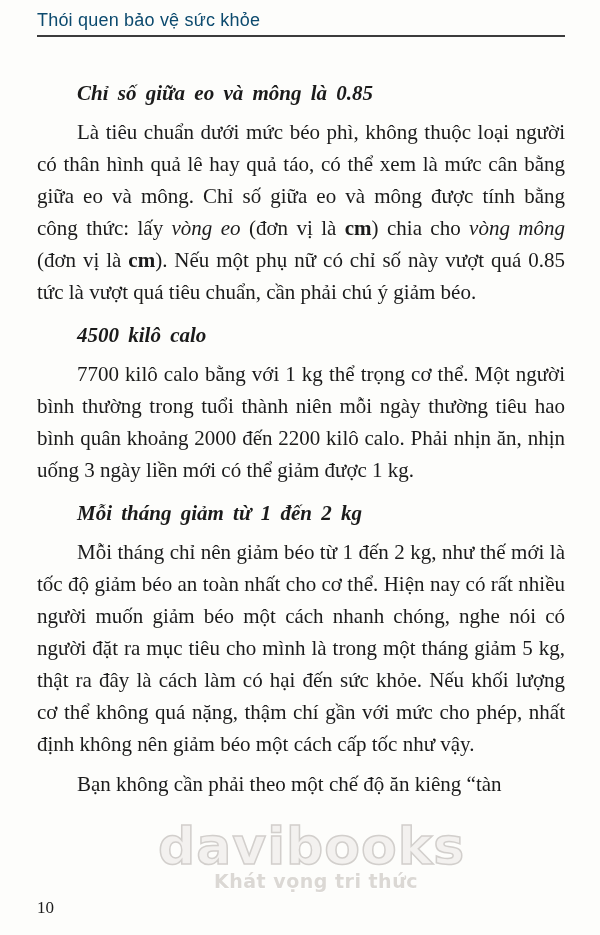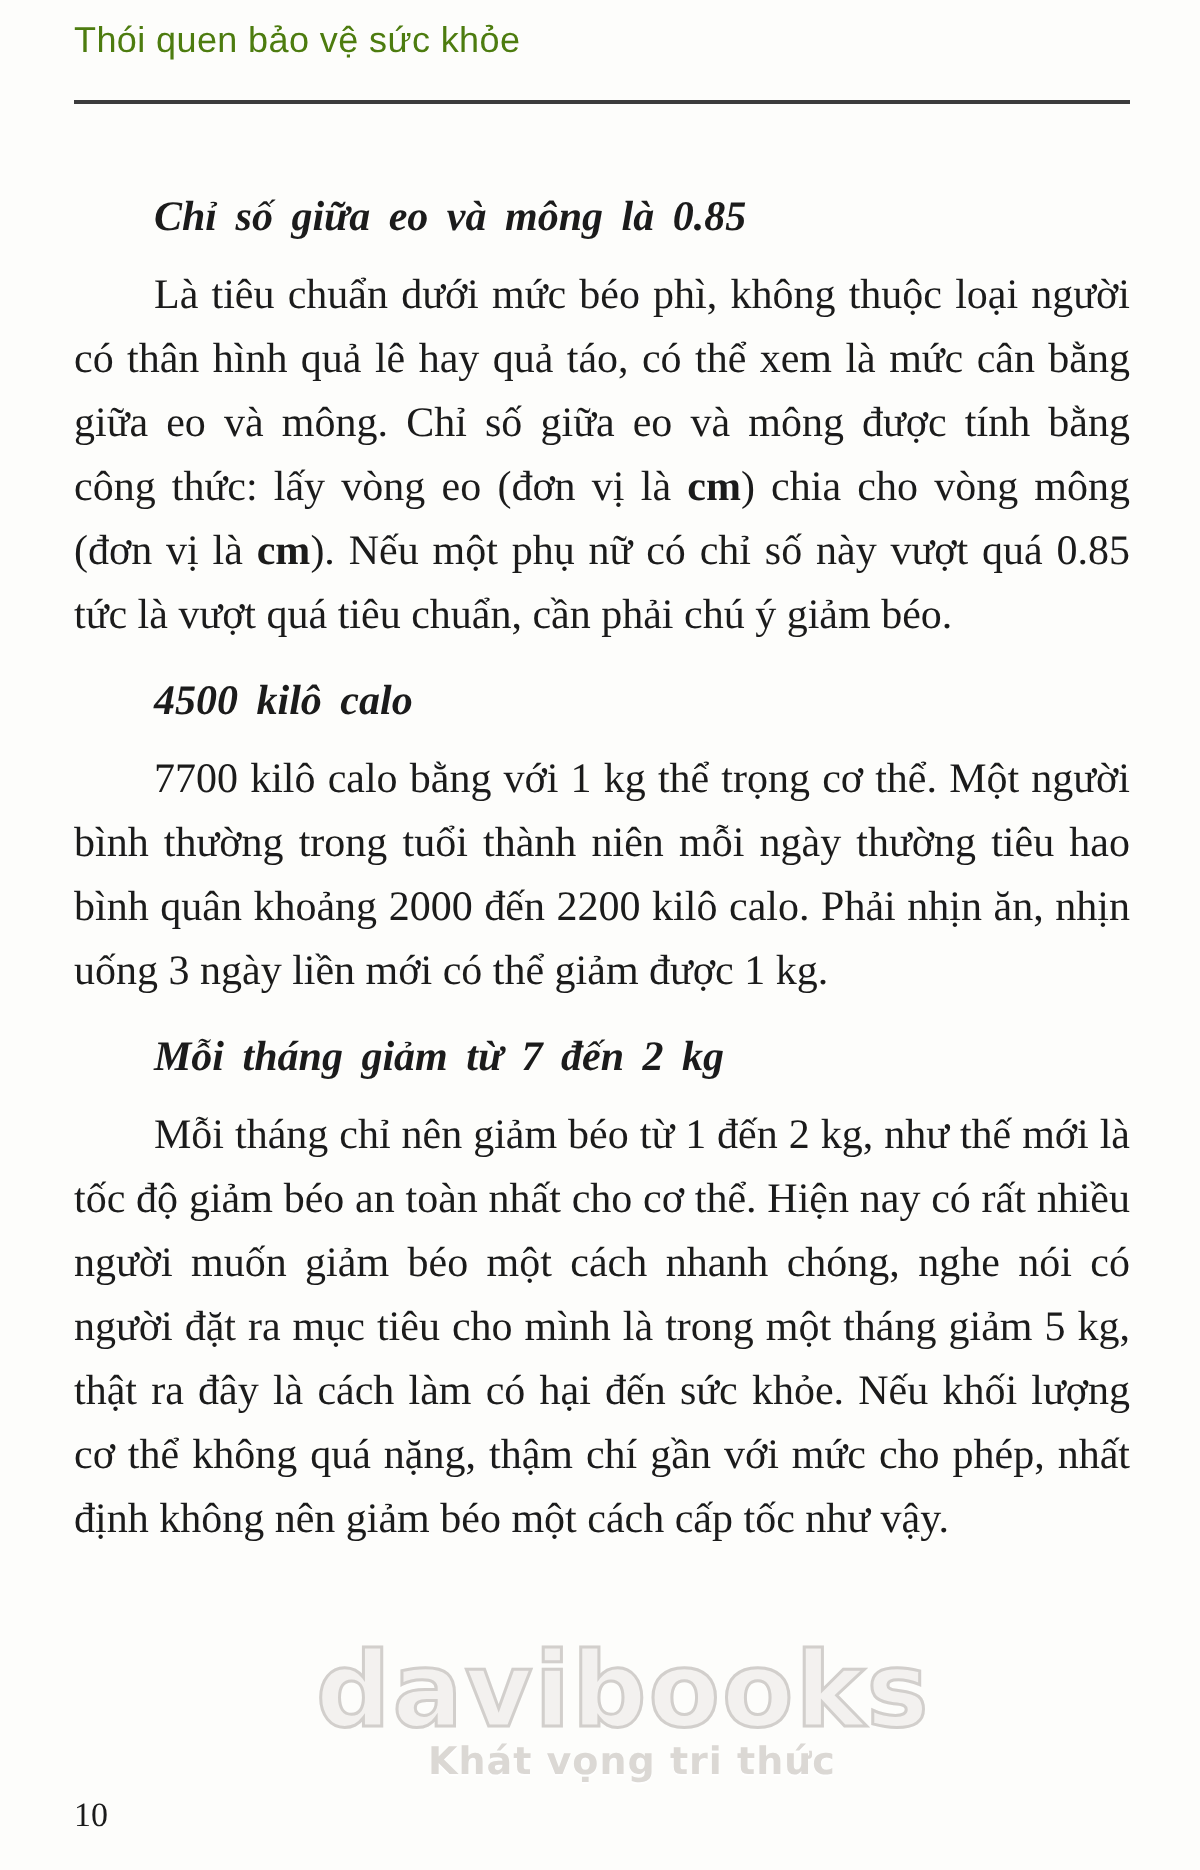--- a/index.html
+++ b/index.html
@@ -17,44 +17,44 @@
   }
   .inner {
     position: relative;
     z-index: 1;
     padding: 10px 35px 0 37px;
   }
   .running-head {
     font-family: "Liberation Sans", sans-serif;
     font-size: 18px;
     line-height: 20px;
-    color: #4d7c0f;
+    color: #0c4a6e;
     letter-spacing: 0.2px;
-    padding-bottom: 20px;
+    padding-bottom: 5px;
     border-bottom: 2px solid #3c3c3c;
   }
   .content {
     margin-top: 40px;
     font-size: 21px;
     line-height: 32px;
     color: #1b1b1b;
     text-align: justify;
   }
   .content p {
     margin: 0 0 8px 0;
     text-indent: 40px;
   }
   .content p.heading {
     margin: 11px 0 7px 0;
     font-style: italic;
     font-weight: bold;
     word-spacing: 4px;
     text-align: left;
   }
-  .run-italic { }
+  .run-italic { font-style: italic; }
   .run-bold   { font-weight: bold; font-style: normal; }
   .page-number {
     position: absolute;
     left: 37px;
     top: 898px;
     z-index: 1;
     font-size: 17px;
     color: #1b1b1b;
     font-family: "Liberation Serif", serif;
   }
@@ -101,20 +101,21 @@
   </div>
 
   <div class="inner">
     <div class="running-head">Thói quen bảo vệ sức khỏe</div>
 
     <div class="content">
         <p class="heading"><span>Chỉ số giữa eo và mông là 0.85</span></p>
         <p class="body-para"><span>Là tiêu chuẩn dưới mức béo phì, không thuộc loại người có thân hình quả lê hay quả táo, có thể xem là mức cân bằng giữa eo và mông. Chỉ số giữa eo và mông được tính bằng công thức: lấy </span><span class="run-italic">vòng eo</span><span> (đơn vị là </span><span class="run-bold">cm</span><span>) chia cho </span><span class="run-italic">vòng mông</span><span> (đơn vị là </span><span class="run-bold">cm</span><span>). Nếu một phụ nữ có chỉ số này vượt quá 0.85 tức là vượt quá tiêu chuẩn, cần phải chú ý giảm béo.</span></p>
         <p class="heading"><span>4500 kilô calo</span></p>
         <p class="body-para"><span>7700 kilô calo bằng với 1 kg thể trọng cơ thể. Một người bình thường trong tuổi thành niên mỗi ngày thường tiêu hao bình quân khoảng 2000 đến 2200 kilô calo. Phải nhịn ăn, nhịn uống 3 ngày liền mới có thể giảm được 1 kg.</span></p>
-        <p class="heading"><span>Mỗi tháng giảm từ 7 đến 2 kg</span></p>
+        <p class="heading"><span>Mỗi tháng giảm từ 1 đến 2 kg</span></p>
         <p class="body-para"><span>Mỗi tháng chỉ nên giảm béo từ 1 đến 2 kg, như thế mới là tốc độ giảm béo an toàn nhất cho cơ thể. Hiện nay có rất nhiều người muốn giảm béo một cách nhanh chóng, nghe nói có người đặt ra mục tiêu cho mình là trong một tháng giảm 5 kg, thật ra đây là cách làm có hại đến sức khỏe. Nếu khối lượng cơ thể không quá nặng, thậm chí gần với mức cho phép, nhất định không nên giảm béo một cách cấp tốc như vậy.</span></p>
+        <p class="body-para"><span>Bạn không cần phải theo một chế độ ăn kiêng “tàn</span></p>
       </div>
   </div>
 
   <div class="page-number">10</div>
 
 </div>
 
 </body></html>

